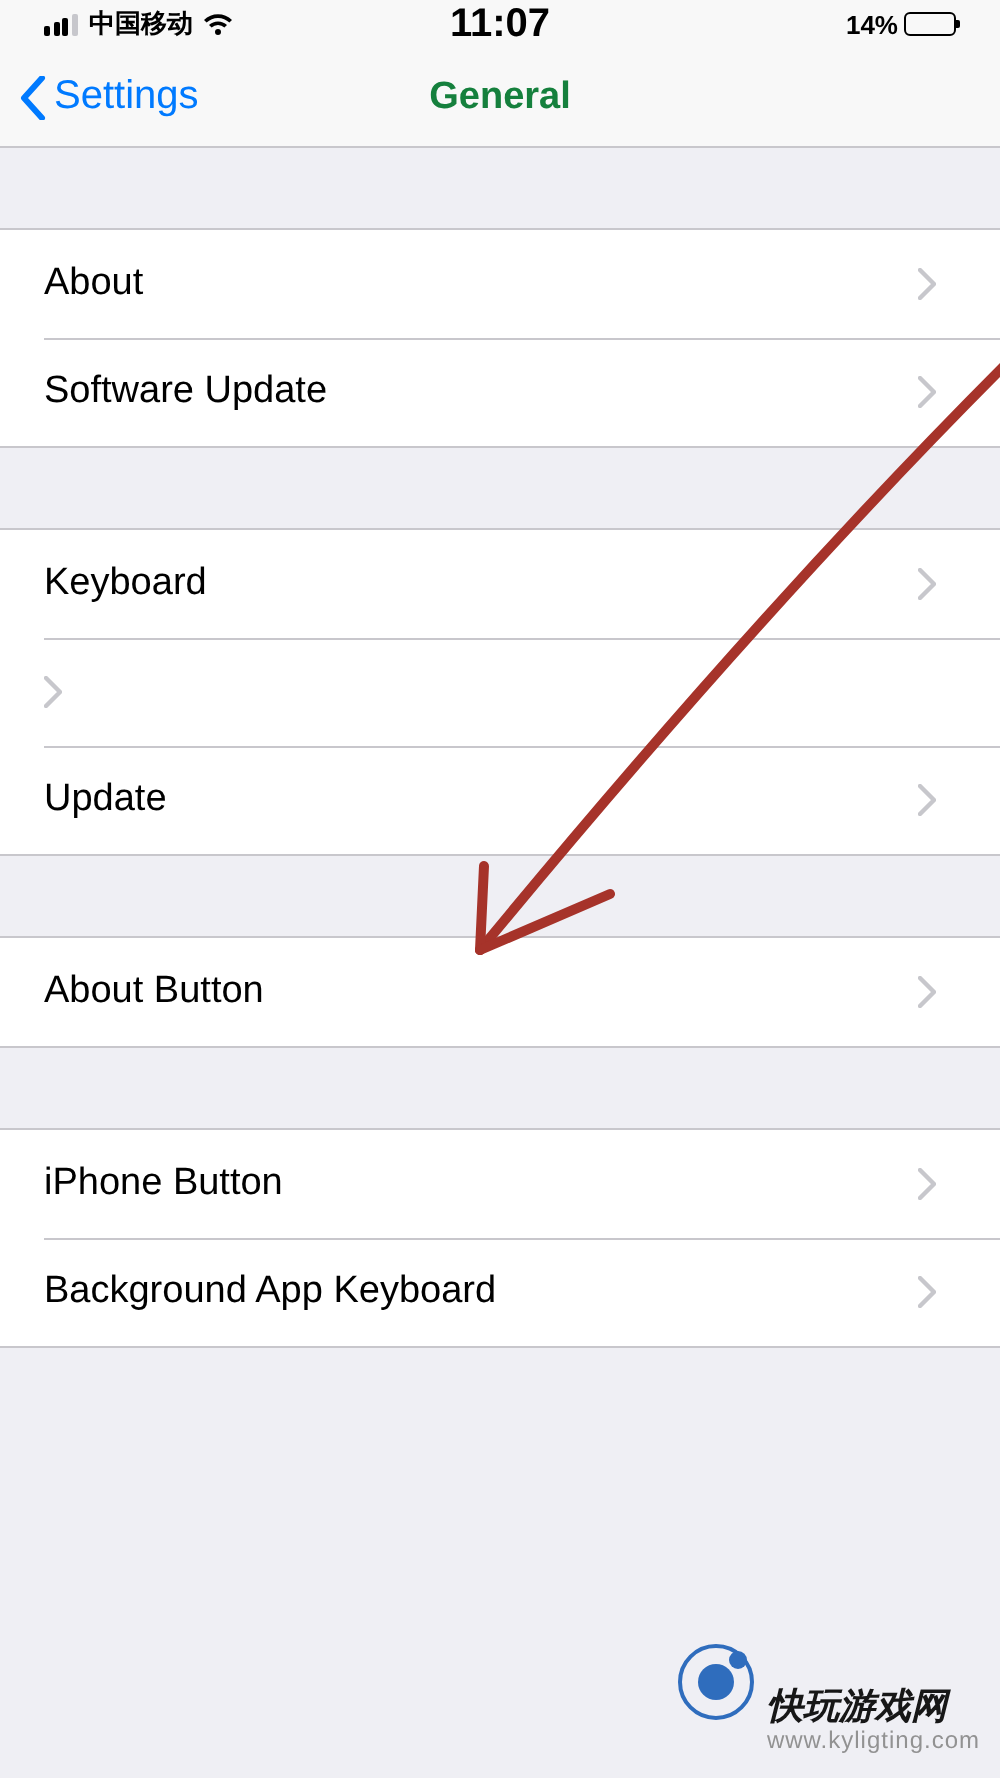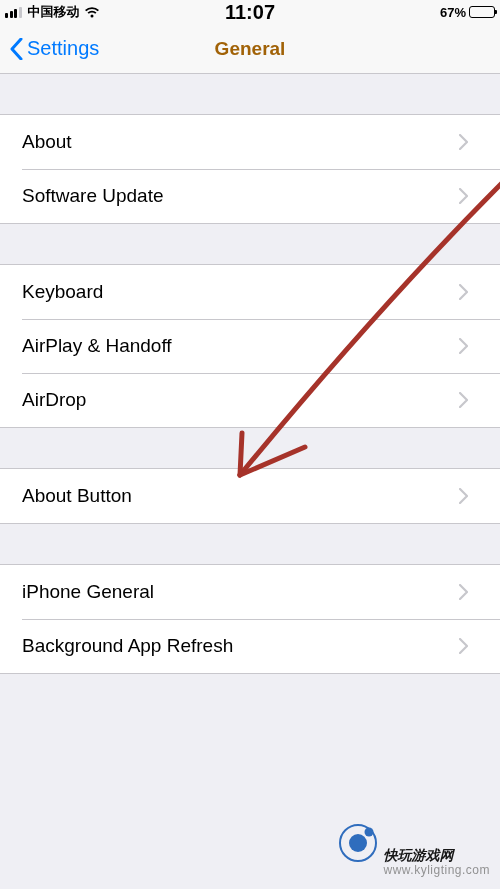--- a/index.html
+++ b/index.html
@@ -15,21 +15,21 @@
       background: #efeff4;
       position: relative;
       overflow: hidden;
     }
     .status-bar {
       height: 24px;
       background: #f8f8f8;
       display: flex;
       align-items: center;
       justify-content: space-between;
-      padding: 0 5px;
+      padding: 0 22px;
       font-size: 13px;
       font-weight: 600;
       color: #000;
       gap: 32px;
     }
     .status-left {
       display: flex;
       align-items: center;
       gap: 4px;
     }
@@ -102,21 +102,21 @@
       gap: 4px;
       cursor: pointer;
     }
     .back-chevron svg { display:block; }
     .nav-title {
       position: absolute;
       left: 50%;
       transform: translateX(-50%);
       font-size: 19px;
       font-weight: 600;
-      color: #a16207;
+      color: #15803d;
     }
     .content {
       overflow-y: auto;
     }
     .section-gap {
       height: 40px;
     }
     .list-group {
       background: #fff;
       border-top: 1px solid #c8c7cc;
@@ -169,21 +169,21 @@
     .wm-logo {
       width: 38px;
       height: 38px;
     }
     .wm-text {
       display: flex;
       flex-direction: column;
       line-height: 1.1;
     }
     .wm-main {
-      font-size: 14px;
+      font-size: 18px;
       font-weight: 700;
       color: #000;
       font-style: italic;
       margin-top: 39px;
     }
     .wm-sub {
       font-size: 12px;
       color: #888;
       letter-spacing: 0.5px;
     }
@@ -201,21 +201,21 @@
       </span>
     <span>中国移动</span>
     <span class="wifi-icon">
       <svg width="16" height="12" viewBox="0 0 16 12">
           <path d="M8 11.5 a1.5 1.5 0 1 0 0-3 a1.5 1.5 0 0 0 0 3 z M3.5 6.5 a6.5 6.5 0 0 1 9 0 l-1.3 1.3 a4.6 4.6 0 0 0-6.4 0 z M1 4 a10 10 0 0 1 14 0 l-1.3 1.3 a8.1 8.1 0 0 0-11.4 0 z" fill="#000"></path>
         </svg>
     </span>
   </div>
   <div class="status-center">11:07</div>
   <div class="status-right">
-    <span>67%</span>
+    <span>14%</span>
     <span class="battery-icon"><span class="battery-fill"></span></span>
   </div>
 </div>
 
 <div class="nav-bar">
   <div class="back-button">
     <span class="back-chevron">
       <svg width="13" height="22" viewBox="0 0 13 22">
           <path d="M11 1 L2 11 L11 21" stroke="#007aff" stroke-width="3" fill="none" stroke-linecap="round" stroke-linejoin="round"></path>
         </svg>
@@ -251,29 +251,28 @@
   <div class="list-group">
     <div class="list-item">
       <span class="item-label">Keyboard</span>
       <span class="chevron">
           <svg width="9" height="16" viewBox="0 0 9 16">
             <path d="M1 1 L8 8 L1 15" stroke="#c7c7cc" stroke-width="2.2" fill="none" stroke-linecap="round" stroke-linejoin="round"></path>
           </svg>
         </span>
     </div>
     <div class="list-item">
-      <span class="item-label">AirPlay &amp; Handoff</span>
-      <span class="chevron">
-          <svg width="9" height="16" viewBox="0 0 9 16">
-            <path d="M1 1 L8 8 L1 15" stroke="#c7c7cc" stroke-width="2.2" fill="none" stroke-linecap="round" stroke-linejoin="round"></path>
-          </svg>
-        </span>
-    </div>
-    <div class="list-item">
-      <span class="item-label">AirDrop</span>
+      <span class="chevron">
+          <svg width="9" height="16" viewBox="0 0 9 16">
+            <path d="M1 1 L8 8 L1 15" stroke="#c7c7cc" stroke-width="2.2" fill="none" stroke-linecap="round" stroke-linejoin="round"></path>
+          </svg>
+        </span>
+    </div>
+    <div class="list-item">
+      <span class="item-label">Update</span>
       <span class="chevron">
           <svg width="9" height="16" viewBox="0 0 9 16">
             <path d="M1 1 L8 8 L1 15" stroke="#c7c7cc" stroke-width="2.2" fill="none" stroke-linecap="round" stroke-linejoin="round"></path>
           </svg>
         </span>
     </div>
   </div>
 
   <div class="section-gap"></div>
   <div class="list-group">
@@ -283,29 +282,29 @@
           <svg width="9" height="16" viewBox="0 0 9 16">
             <path d="M1 1 L8 8 L1 15" stroke="#c7c7cc" stroke-width="2.2" fill="none" stroke-linecap="round" stroke-linejoin="round"></path>
           </svg>
         </span>
     </div>
   </div>
 
   <div class="section-gap"></div>
   <div class="list-group">
     <div class="list-item">
-      <span class="item-label">iPhone General</span>
-      <span class="chevron">
-          <svg width="9" height="16" viewBox="0 0 9 16">
-            <path d="M1 1 L8 8 L1 15" stroke="#c7c7cc" stroke-width="2.2" fill="none" stroke-linecap="round" stroke-linejoin="round"></path>
-          </svg>
-        </span>
-    </div>
-    <div class="list-item">
-      <span class="item-label">Background App Refresh</span>
+      <span class="item-label">iPhone Button</span>
+      <span class="chevron">
+          <svg width="9" height="16" viewBox="0 0 9 16">
+            <path d="M1 1 L8 8 L1 15" stroke="#c7c7cc" stroke-width="2.2" fill="none" stroke-linecap="round" stroke-linejoin="round"></path>
+          </svg>
+        </span>
+    </div>
+    <div class="list-item">
+      <span class="item-label">Background App Keyboard</span>
       <span class="chevron">
           <svg width="9" height="16" viewBox="0 0 9 16">
             <path d="M1 1 L8 8 L1 15" stroke="#c7c7cc" stroke-width="2.2" fill="none" stroke-linecap="round" stroke-linejoin="round"></path>
           </svg>
         </span>
     </div>
   </div>
 
   <div class="section-gap"></div>
 

